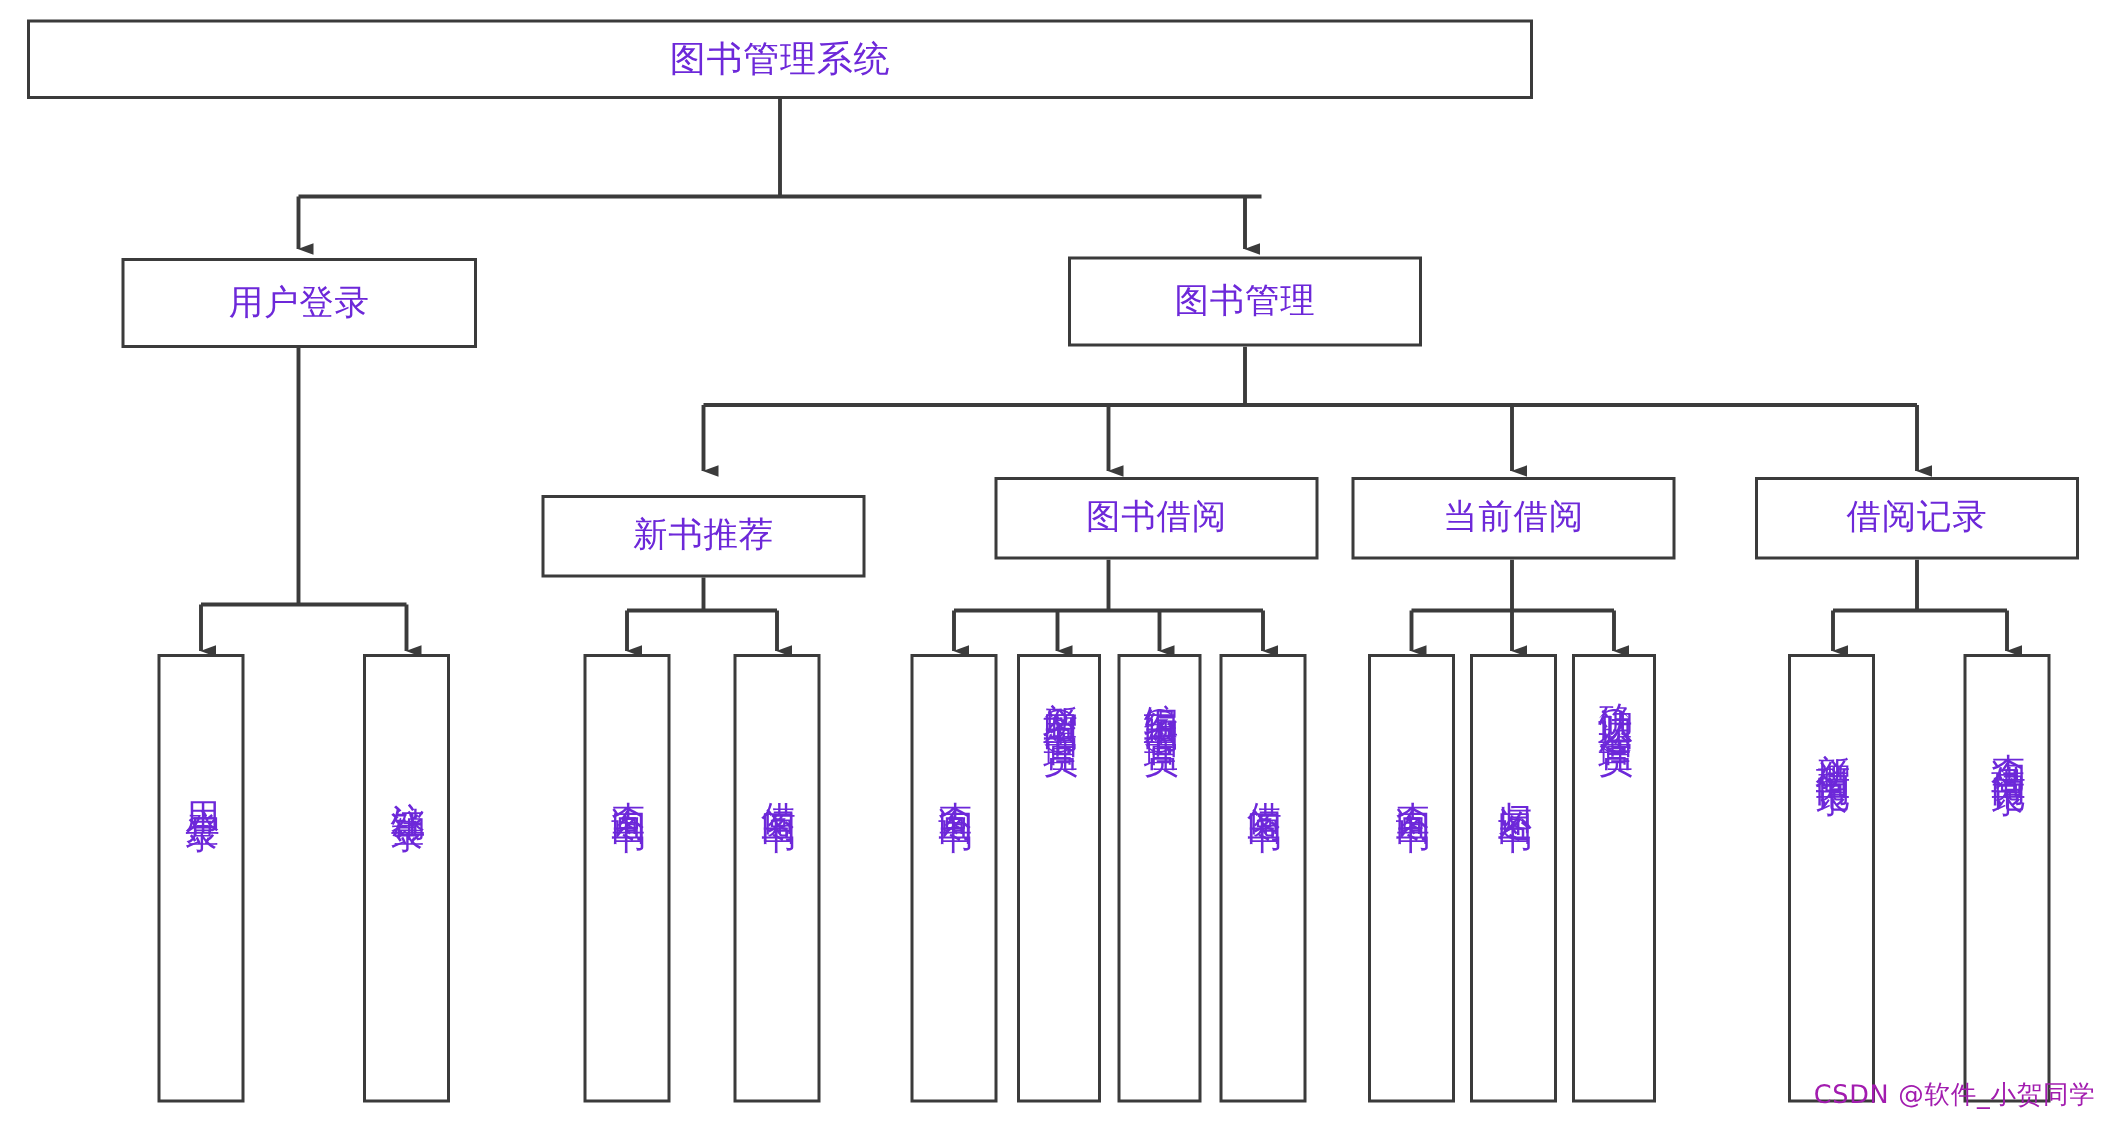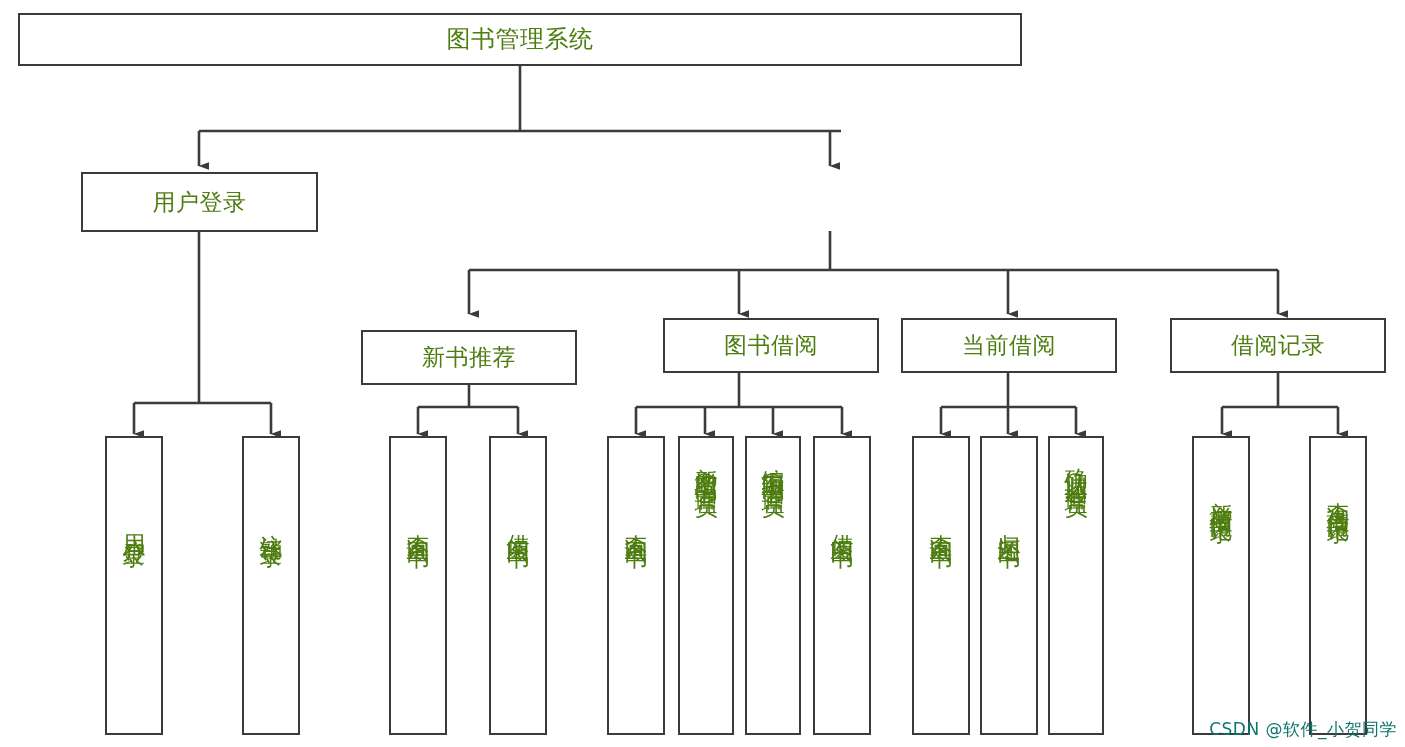--- a/index.html
+++ b/index.html
@@ -35,21 +35,21 @@
     align-items: center;
     justify-content: center;
     color: #262626;
     z-index: 2;
   }
   .node .node-label {
     display: block;
     text-align: right;
     line-height: 1.22;
     letter-spacing: 0.5px;
-    color: #4d7c0f;
+    color: #6d28d9;
   }
   
   .node.horiz .node-label {
     font-size: 23px;
     white-space: nowrap;
   }
   .node.root .node-label {
     font-size: 24px;
   }
   
@@ -73,21 +73,21 @@
     margin-top: 6px;
   }
   .node.vert.med .node-label {
     margin-top: 40px;
   }
   #watermark {
     position: absolute;
     right: 8px;
     bottom: 6px;
     font-size: 17px;
-    color: #0f766e;
+    color: #a21caf;
     z-index: 5;
     white-space: nowrap;
     letter-spacing: 0.5px;
   }
 </style>
 </head>
 <body>
 
 <div id="diagram-canvas">
 
@@ -142,20 +142,23 @@
   </svg>
 
   <div class="node horiz root" style="left:18px; top:13px; width:1004px; height:53px;">
     <span class="node-label">图书管理系统</span>
   </div>
 
   <div class="node horiz" style="left:81px; top:172px; width:237px; height:60px;">
     <span class="node-label">用户登录</span>
   </div>
 
+  <div class="node horiz" style="left:712px; top:171px; width:236px; height:60px;">
+    <span class="node-label">图书管理</span>
+  </div>
 
   <div class="node horiz" style="left:361px; top:318px; width:216px; height:55px;margin-top:12px;">
     <span class="node-label">新书推荐</span>
   </div>
 
   <div class="node horiz" style="left:632px; top:318px; width:216px; height:55px;margin-left:31px;">
     <span class="node-label">图书借阅</span>
   </div>
 
   <div class="node horiz" style="left:1170px; top:318px; width:216px; height:55px;">

